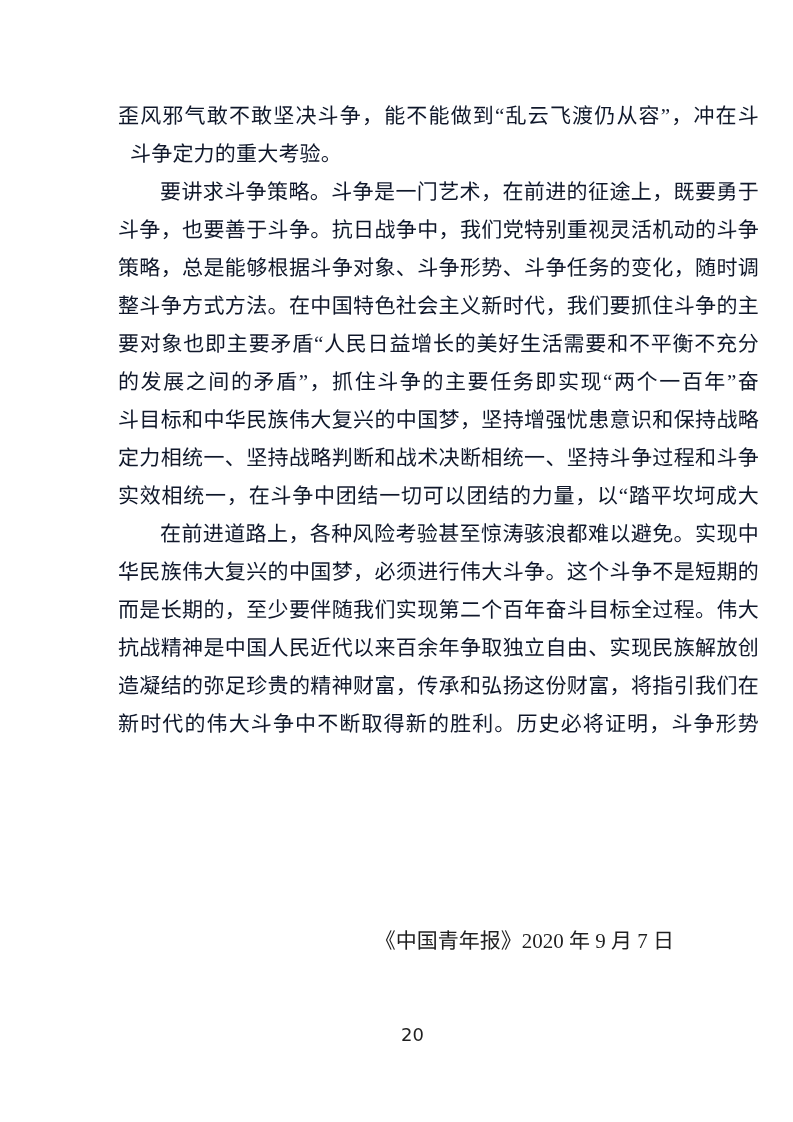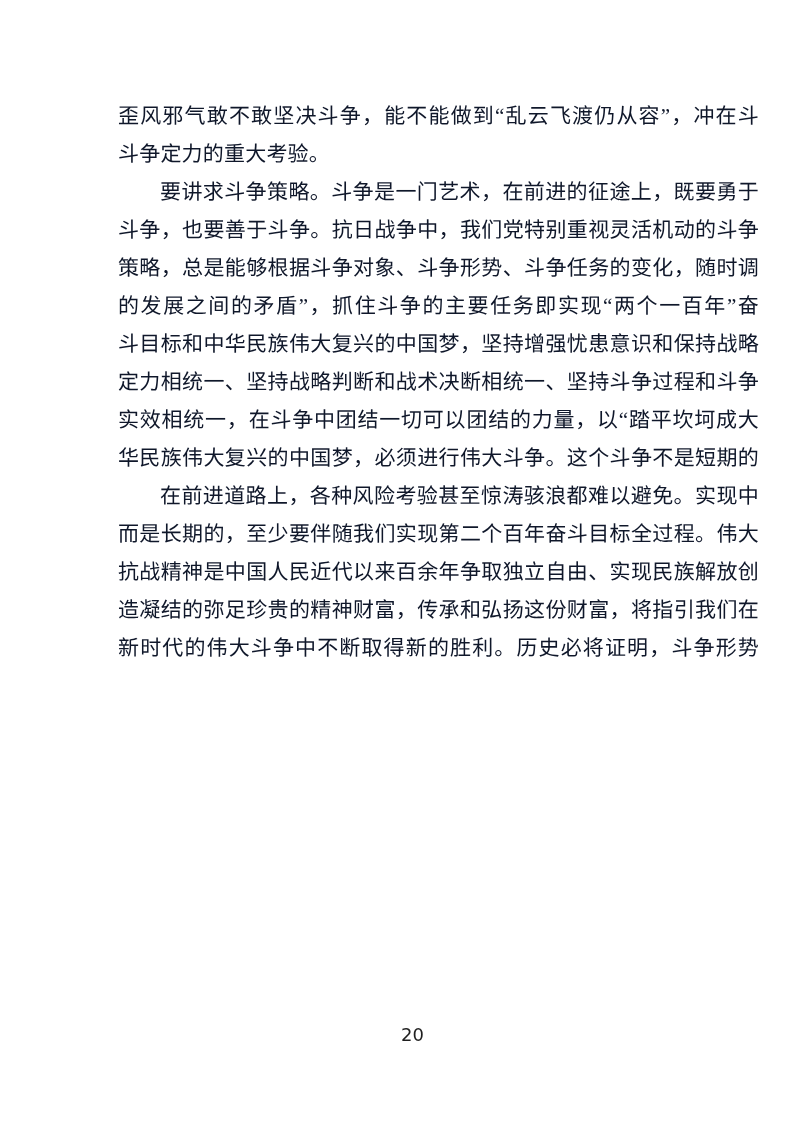--- a/index.html
+++ b/index.html
@@ -33,20 +33,21 @@
     color: #0f172a;
     text-align: justify;
     text-align-last: justify;
     white-space: nowrap;
     letter-spacing: 0.2px;
   }
   .line.indent { text-indent: 42px; }
   .line.para-last {
     text-align: left;
     text-align-last: left;
+    margin-left: 12px;
   }
   .attribution {
     position: absolute;
     left: 118px;
     top: 926px;
     width: 556px;
     height: 30px;
     line-height: 30px;
     font-size: 21px;
     text-align: right;
@@ -74,33 +75,36 @@
 
     <div class="para">
       <span class="line">歪风邪气敢不敢坚决斗争，能不能做到“乱云飞渡仍从容”，冲在斗</span>
       <span class="line para-last">斗争定力的重大考验。</span>
     </div>
 
     <div class="para">
       <span class="line indent">要讲求斗争策略。斗争是一门艺术，在前进的征途上，既要勇于</span>
       <span class="line">斗争，也要善于斗争。抗日战争中，我们党特别重视灵活机动的斗争</span>
       <span class="line">策略，总是能够根据斗争对象、斗争形势、斗争任务的变化，随时调</span>
+      <span class="line">整斗争方式方法。在中国特色社会主义新时代，我们要抓住斗争的主</span>
+      <span class="line">要对象也即主要矛盾“人民日益增长的美好生活需要和不平衡不充分</span>
       <span class="line">的发展之间的矛盾”，抓住斗争的主要任务即实现“两个一百年”奋</span>
       <span class="line">斗目标和中华民族伟大复兴的中国梦，坚持增强忧患意识和保持战略</span>
       <span class="line">定力相统一、坚持战略判断和战术决断相统一、坚持斗争过程和斗争</span>
       <span class="line">实效相统一，在斗争中团结一切可以团结的力量，以“踏平坎坷成大</span>
     </div>
 
     <div class="para">
+      <span class="line indent">在前进道路上，各种风险考验甚至惊涛骇浪都难以避免。实现中</span>
       <span class="line">华民族伟大复兴的中国梦，必须进行伟大斗争。这个斗争不是短期的</span>
-      <span class="line indent">在前进道路上，各种风险考验甚至惊涛骇浪都难以避免。实现中</span>
       <span class="line">而是长期的，至少要伴随我们实现第二个百年奋斗目标全过程。伟大</span>
       <span class="line">抗战精神是中国人民近代以来百余年争取独立自由、实现民族解放创</span>
       <span class="line">造凝结的弥足珍贵的精神财富，传承和弘扬这份财富，将指引我们在</span>
       <span class="line">新时代的伟大斗争中不断取得新的胜利。历史必将证明，斗争形势</span>
     </div>
 
   </div>
 
+  <div class="attribution">《中国青年报》2020 年 9 月 7 日</div>
 
   <div class="page-number">20</div>
 
 </div>
 
 </body></html>

